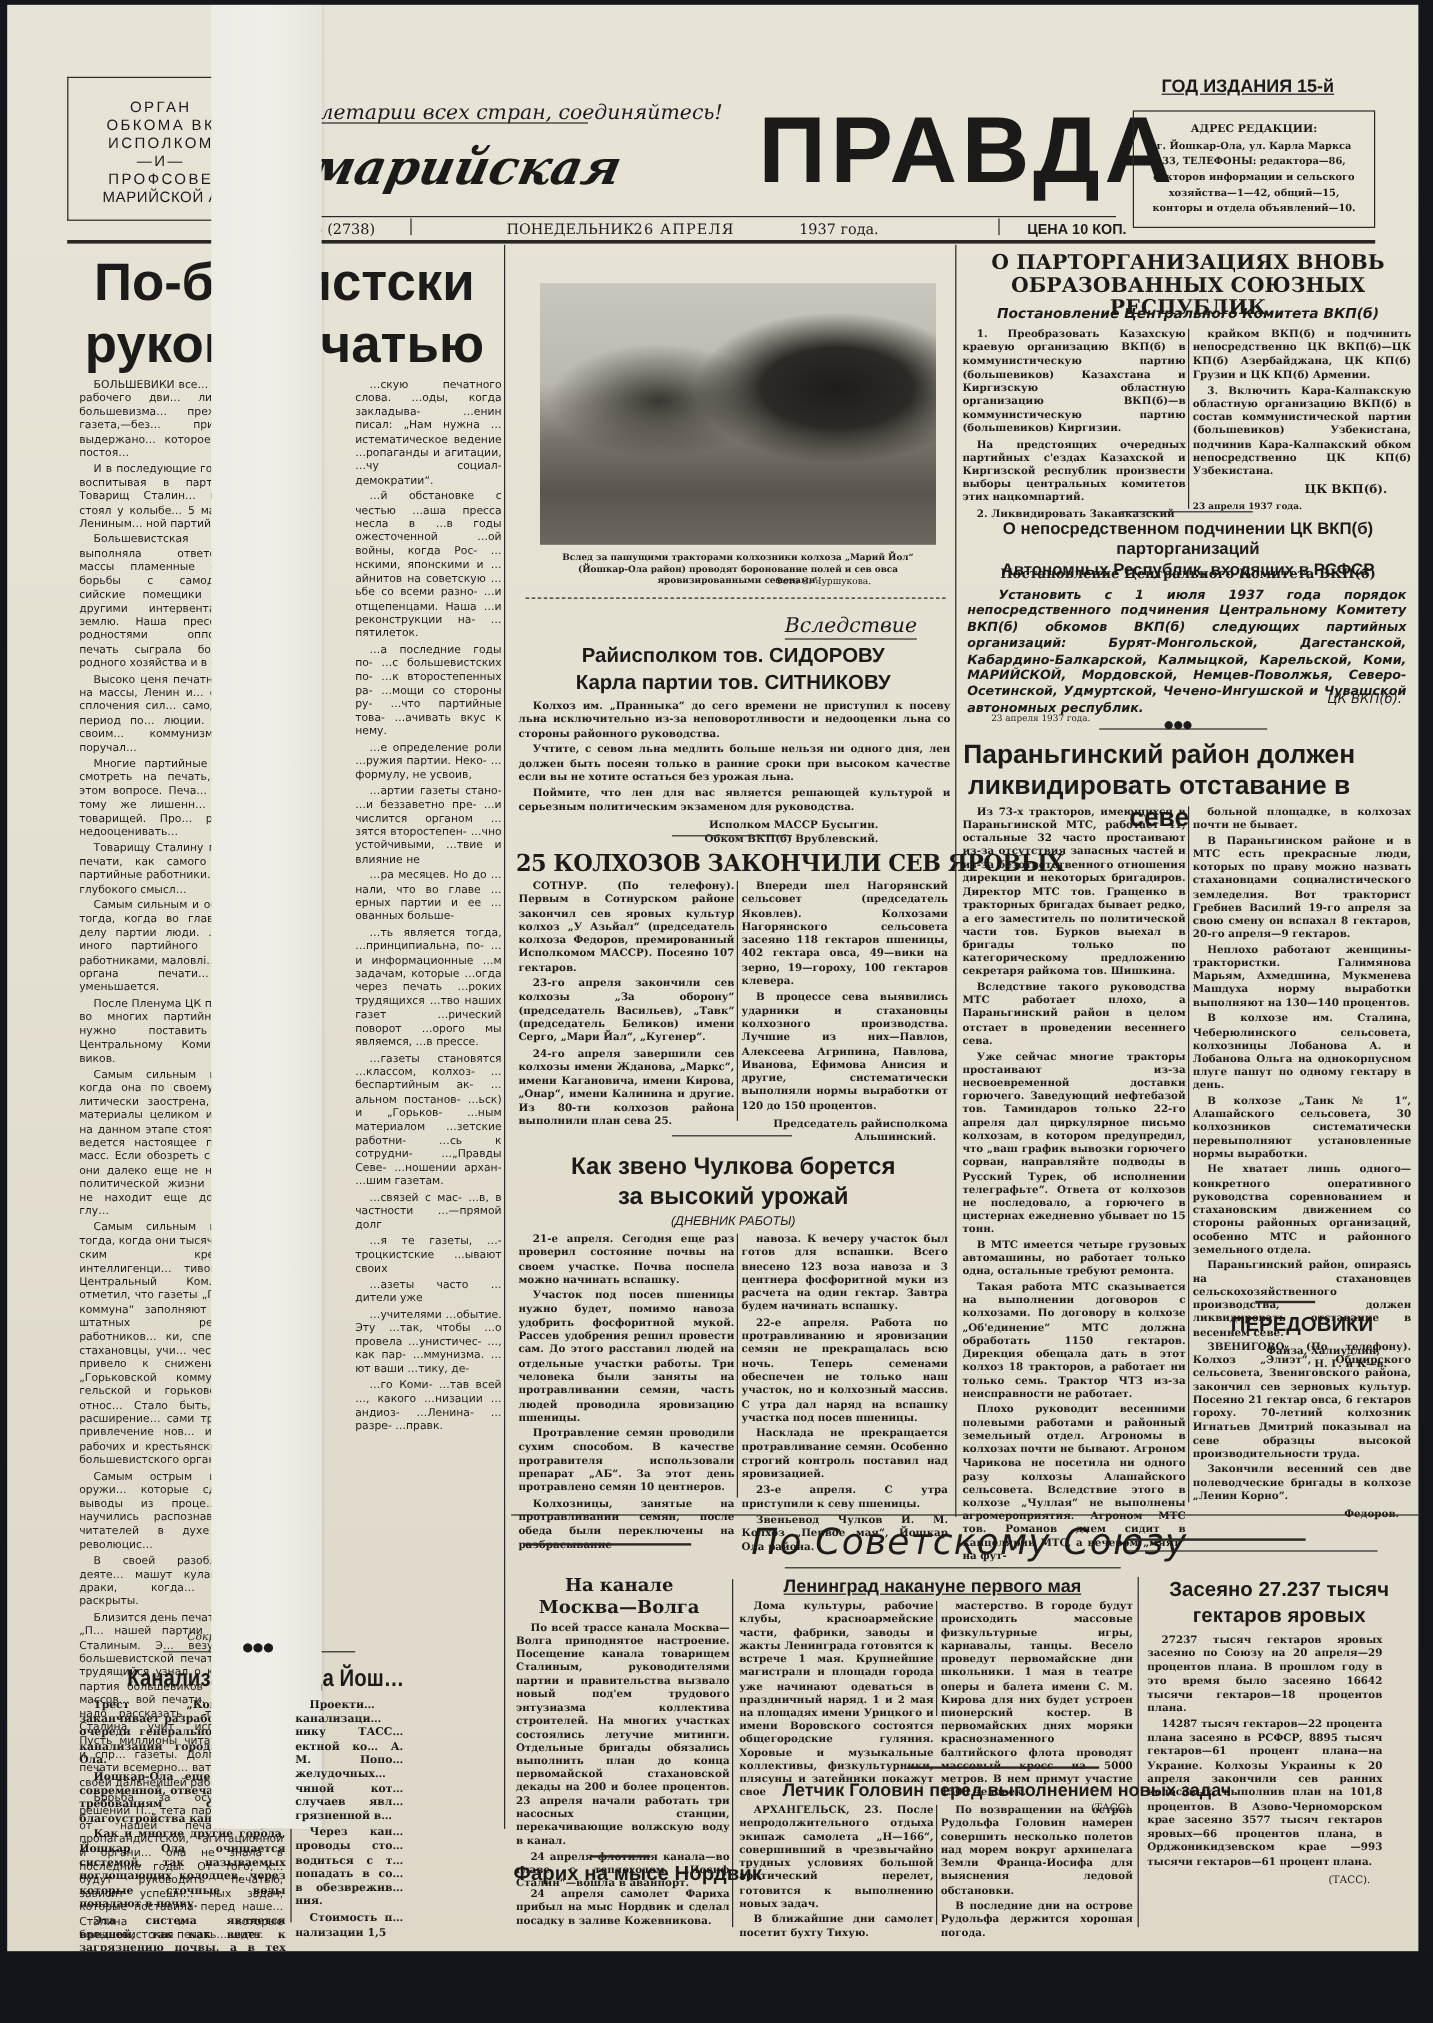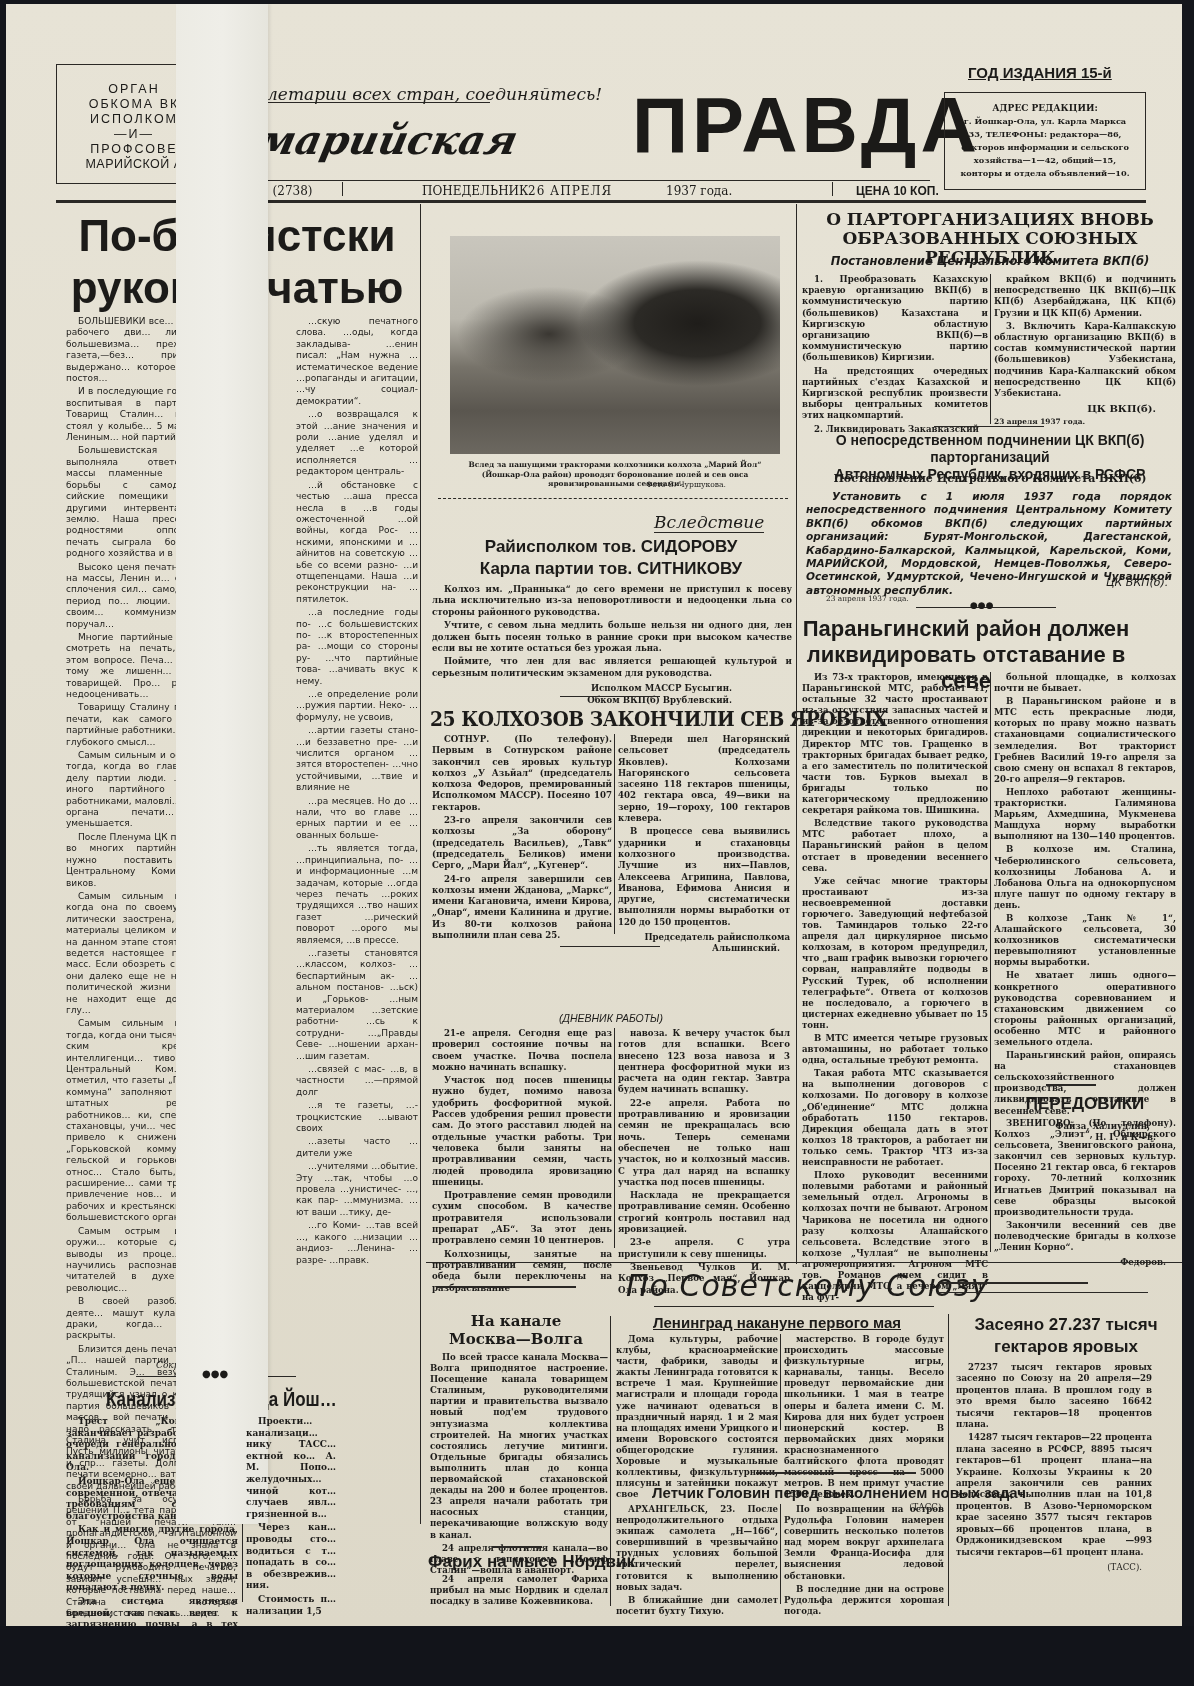--- a/index.html
+++ b/index.html
@@ -109,21 +109,20 @@
     <p class="p">После Пленума ЦК про… сих пор во многих партийных… газет нужно поставить автор… Центральному Комитету, по… виков.</p>
     <p class="p">Самым сильным и острым… когда она по своему содержа… литически заострена, когда ее… материалы целиком и полность… на данном этапе стоят перед па… ведется настоящее политическ… масс. Если обозреть с этой точк… они далеко еще не на высот… в политической жизни страны, с… не находит еще достойного и глу…</p>
     <p class="p">Самым сильным и острым… тогда, когда они тысячами нитей… ским крестьянством, интеллигенци… тивом. Недавно Центральный Ком… лении отметил, что газеты „Правд… ская коммуна“ заполняют свои стр… штатных редакционных работников… ки, специалисты и стахановцы, учи… честву. Все это привело к снижени… ра“ и „Горьковской коммуны“. То,… гельской и горьковской газет, относ… Стало быть, всемерное расширение… сами трудящихся и привлечение нов… из растущих рабочих и крестьянски… каждого большевистского органа печ…</p>
     <p class="p">Самым острым и сильным оружи… которые сделали все выводы из проце… агентов, научились распознавать враг… читателей в духе подлинно революцис…</p>
     <p class="p">В своей разоблачительной деяте… машут кулаками после драки, когда… пойманы, раскрыты.</p>
     <p class="p">Близится день печати—25-летие „П… нашей партии Лениным и Сталиным. Э… везу на пути большевистской печати… каждый трудящийся узнал о колоссальн… партия большевиков за создание массов… вой печати. В этот день надо рассказать… тия Ленина-Сталина учит использовать… Пусть миллионы читателей резко и спр… газеты. Долг работника печати всемерно… вать из нее для своей дальнейшей работ…</p>
     <p class="p">Борьба за осуществление решений П… тета партии требует от нашей печати так… пропагандистской, агитационной и органи… она не знала в последние годы. От того, к… будут руководить печатью, зависит успешн… ных задач, которые поставила перед наше… Сталина и которые большевистская печать… шить.</p>
   </div>
   <div class="abs small" style="left:290px;top:312px;width:122px;font-family:'DejaVu Sans',sans-serif;font-size:9px;line-height:11.4px;">
     <p class="p">…скую печатного слова. …оды, когда закладыва- …енин писал: „Нам нужна …истематическое ведение …ропаганды и агитации, …чу социал-демократии“.</p>
-    <p class="p">…о возвращался к этой …ание значения и роли …ание уделял и уделяет …е которой исполняется …редактором централь-</p>
     <p class="p">…й обстановке с честью …аша пресса несла в …в годы ожесточенной …ой войны, когда Рос- …нскими, японскими и …айнитов на советскую …ьбе со всеми разно- …и отщепенцами. Наша …и реконструкции на- …пятилеток.</p>
     <p class="p">…а последние годы по- …с большевистских по- …к второстепенных ра- …мощи со стороны ру- …что партийные това- …ачивать вкус к нему.</p>
     <p class="p">…е определение роли …ружия партии. Неко- …формулу, не усвоив,</p>
     <p class="p">…артии газеты стано- …и беззаветно пре- …и числится органом …зятся второстепен- …чно устойчивыми, …твие и влияние не</p>
     <p class="p">…ра месяцев. Но до …нали, что во главе …ерных партии и ее …ованных больше-</p>
     <p class="p">…ть является тогда, …принципиальна, по- …и информационные …м задачам, которые …огда через печать …роких трудящихся …тво наших газет …рический поворот …орого мы являемся, …в прессе.</p>
     <p class="p">…газеты становятся …классом, колхоз- …беспартийным ак- …альном постанов- …ьск) и „Горьков- …ным материалом …зетские работни- …сь к сотрудни- …„Правды Севе- …ношении архан- …шим газетам.</p>
     <p class="p">…связей с мас- …в, в частности …—прямой долг</p>
     <p class="p">…я те газеты, …-троцкистские …ывают своих</p>
     <p class="p">…азеты часто …дители уже</p>
@@ -179,20 +178,24 @@
   </div>
   <div class="vrule" style="left:608px;top:730px;height:200px;"></div>
   <div class="abs small bold" style="left:612px;top:730px;width:172px;font-size:8.6px;line-height:11.3px;">
     <p class="p">Впереди шел Нагорянский сельсовет (председатель Яковлев). Колхозами Нагорянского сельсовета засеяно 118 гектаров пшеницы, 402 гектара овса, 49—вики на зерно, 19—гороху, 100 гектаров клевера.</p>
     <p class="p">В процессе сева выявились ударники и стахановцы колхозного производства. Лучшие из них—Павлов, Алексеева Агрипина, Павлова, Иванова, Ефимова Анисия и другие, систематически выполняли нормы выработки от 120 до 150 процентов.</p>
     <div class="sig">Председатель райисполкома</div>
     <div class="sig" style="margin-top:0;margin-right:10px;">Альшинский.</div>
   </div>
   <div class="rule" style="left:554px;top:942px;width:100px;height:1px;"></div>
 
+  <div class="abs sans bold center" style="left:420px;top:956px;width:370px;font-size:20px;line-height:25px;">
+    <div>Как звено Чулкова борется</div>
+    <div>за высокий урожай</div>
+  </div>
   <div class="abs sans it center" style="left:420px;top:1008px;width:370px;font-size:10.5px;">(ДНЕВНИК РАБОТЫ)</div>
   <div class="abs small bold" style="left:426px;top:1024px;width:180px;font-size:8.6px;line-height:11.3px;">
     <p class="p">21-е апреля. Сегодня еще раз проверил состояние почвы на своем участке. Почва поспела можно начинать вспашку.</p>
     <p class="p">Участок под посев пшеницы нужно будет, помимо навоза удобрить фосфоритной мукой. Рассев удобрения решил провести сам. До этого расставил людей на отдельные участки работы. Три человека были заняты на протравливании семян, часть людей проводила яровизацию пшеницы.</p>
     <p class="p">Протравление семян проводили сухим способом. В качестве протравителя использовали препарат „АБ“. За этот день протравлено семян 10 центнеров.</p>
     <p class="p">Колхозницы, занятые на протравливании семян, после обеда были переключены на разбрасывание</p>
   </div>
   <div class="vrule" style="left:608px;top:1024px;height:220px;"></div>
   <div class="abs small bold" style="left:612px;top:1024px;width:172px;font-size:8.6px;line-height:11.3px;">
     <p class="p">навоза. К вечеру участок был готов для вспашки. Всего внесено 123 воза навоза и 3 центнера фосфоритной муки из расчета на один гектар. Завтра будем начинать вспашку.</p>

